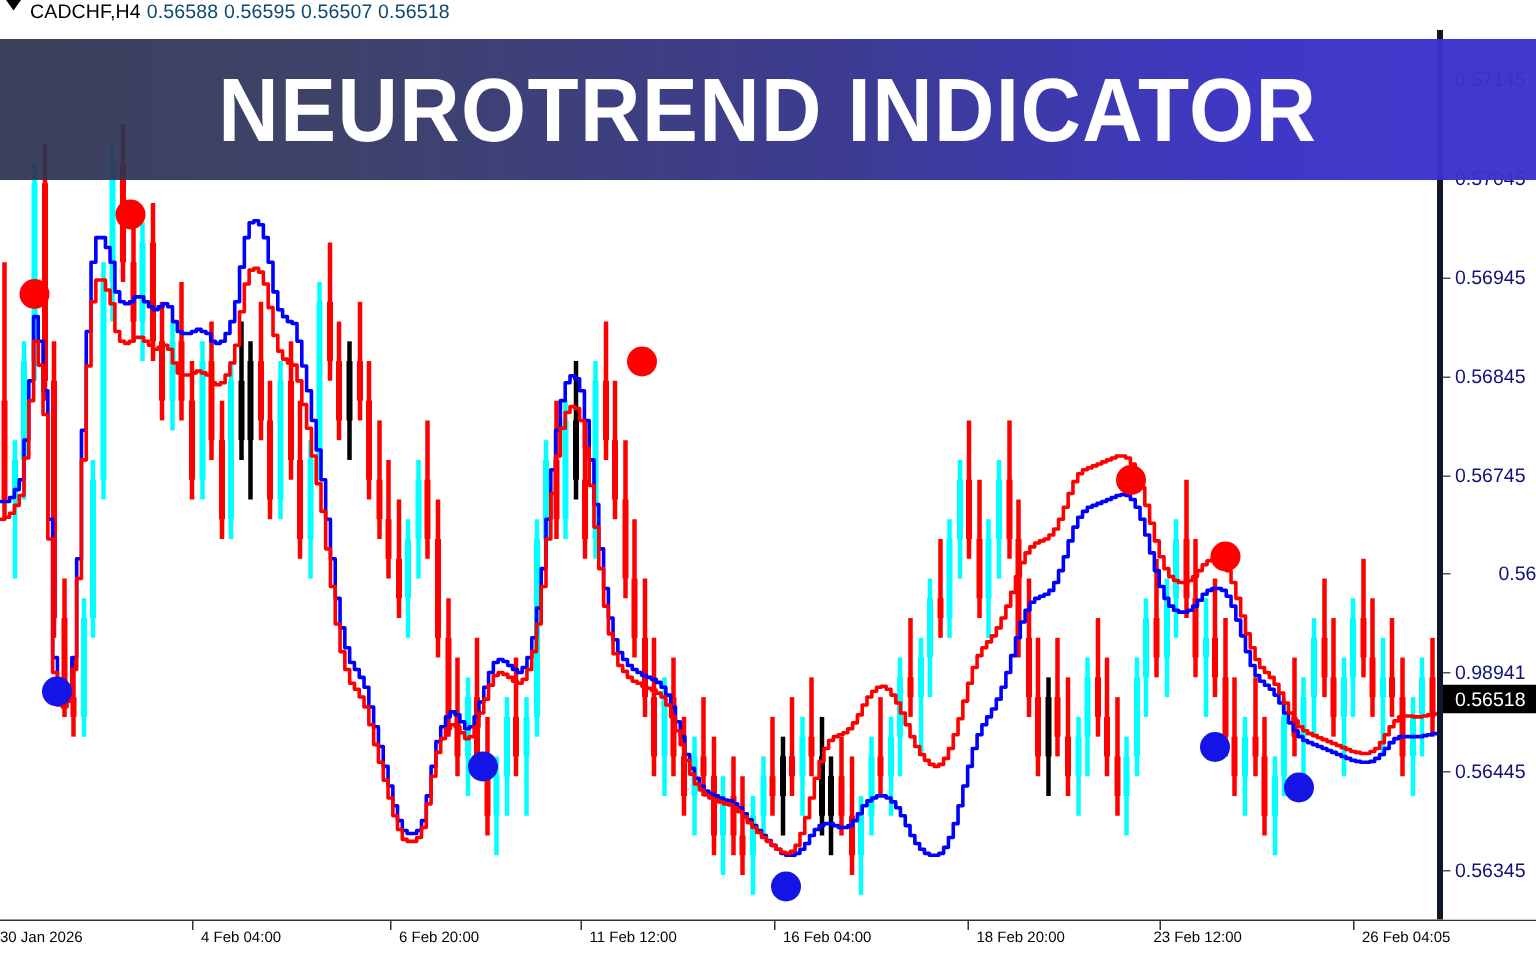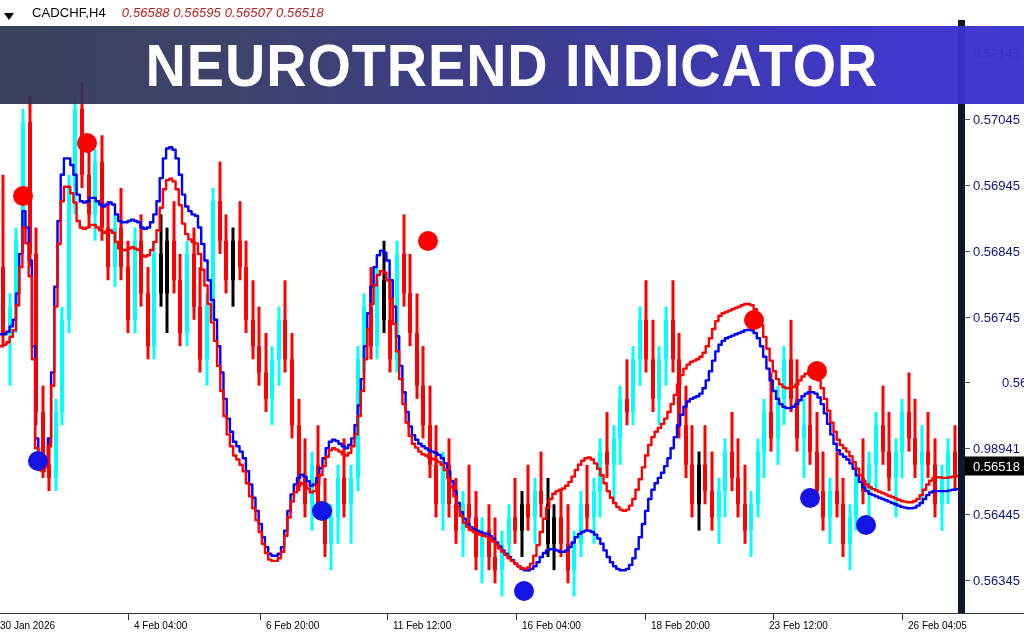--- a/index.html
+++ b/index.html
@@ -2,51 +2,51 @@
 <html><head>
 <meta charset="utf-8">
 <style>
   html,body{margin:0;padding:0;background:#fff;}
   body{width:1024px;height:640px;overflow:hidden;
        font-family:"Liberation Sans",sans-serif;}
   #app{position:relative;width:1024px;height:640px;background:#fff;}
 
   
   .infobar{position:absolute;left:0;top:0;width:924px;height:20px;
-           display:flex;align-items:flex-end;gap:16px;padding-left:4px;
+           display:flex;align-items:flex-start;gap:4px;padding-left:4px;
            box-sizing:border-box;background:#fff;z-index:6;}
   .caret{width:0;height:0;border-left:5px solid transparent;
          border-right:5px solid transparent;border-top:7px solid #000;
          margin-right:2px;}
   .sym{font-size:13px;color:#000;letter-spacing:.1px;}
-  .ohlc{font-size:13px;color:#b91c1c;letter-spacing:.1px;font-style:italic;}
+  .ohlc{font-size:13px;color:#0c4a6e;letter-spacing:.1px;}
 
   
   .plot{position:absolute;left:0;top:20px;width:958px;height:593px;
         overflow:hidden;background:#fff;}
   .plot svg{display:block;}
 
   
   .pricescale{position:absolute;left:958px;top:20px;width:66px;height:593px;
-              background:#fff;border-left:7px solid #0f172a;box-sizing:border-box;z-index:4;}
+              background:#fff;border-left:4px solid #0f172a;box-sizing:border-box;z-index:4;}
   .plabel{position:absolute;left:8px;font-size:13px;color:#11127a;
           white-space:nowrap;transform:translateY(-50%);}
   .ptick{position:absolute;left:0;width:5px;height:1px;background:#555;}
   .curprice{position:absolute;left:0;width:66px;height:19px;background:#000;
             color:#fff;font-size:13px;display:flex;align-items:center;
             padding-left:8px;box-sizing:border-box;transform:translateY(-50%);z-index:5;}
 
   
   .timescale{position:absolute;left:0;top:613px;width:1024px;height:27px;
              background:#fff;border-top:1px solid #333;box-sizing:border-box;}
   .tlabel{position:absolute;top:6px;font-size:10px;color:#000;white-space:nowrap;}
   .ttick{position:absolute;top:0;width:1px;height:6px;background:#333;}
 
   
-  .banner{position:absolute;left:0;top:26px;width:1024px;height:78px;z-index:5;
+  .banner{position:absolute;left:0;top:26px;width:1024px;height:94px;z-index:5;
           background:linear-gradient(90deg,
                      rgba(44,50,78,.93) 0%,
                      rgba(48,52,95,.93) 22%,
                      rgba(50,49,140,.95) 55%,
                      rgba(55,48,196,.96) 82%,
                      rgba(58,50,205,.96) 100%);
           display:flex;align-items:center;justify-content:center;}
   .banner-text{color:#fff;font-size:60px;font-weight:bold;letter-spacing:1px;
                transform:scaleX(.93);transform-origin:center;white-space:nowrap;
                font-family:"Liberation Sans",sans-serif;}

